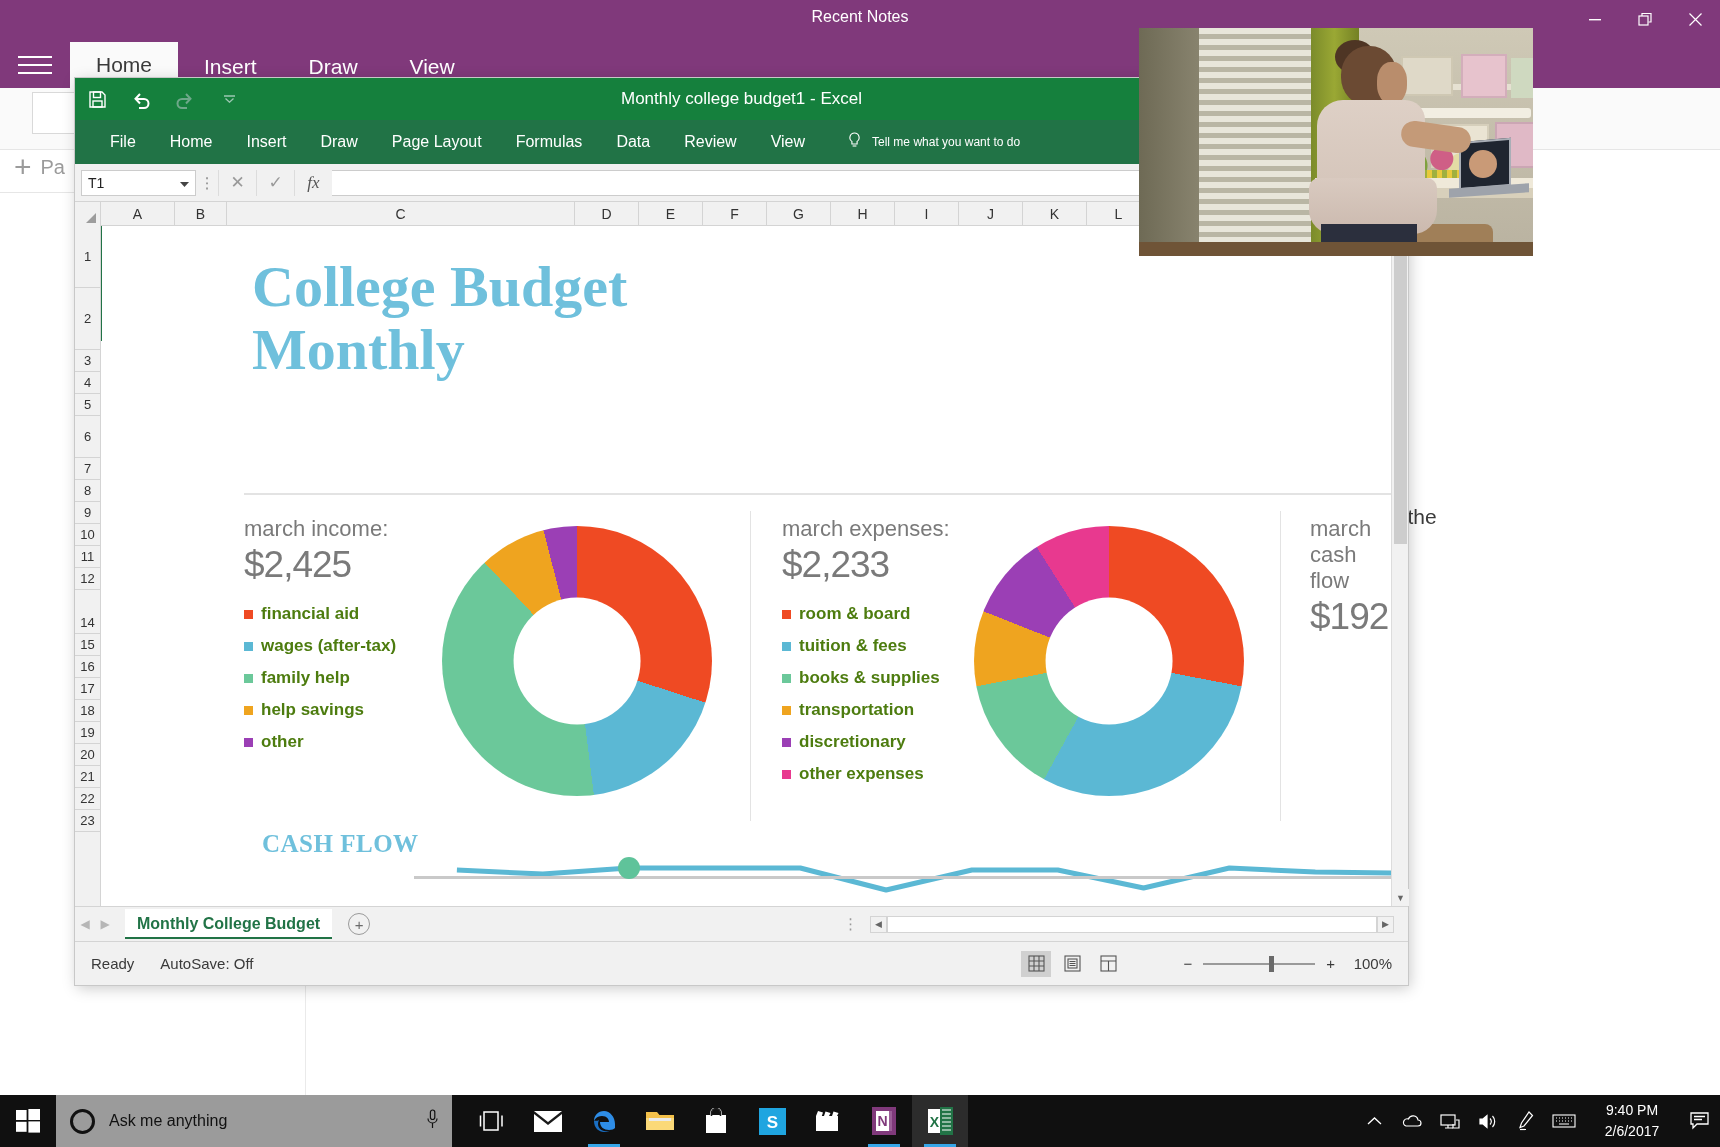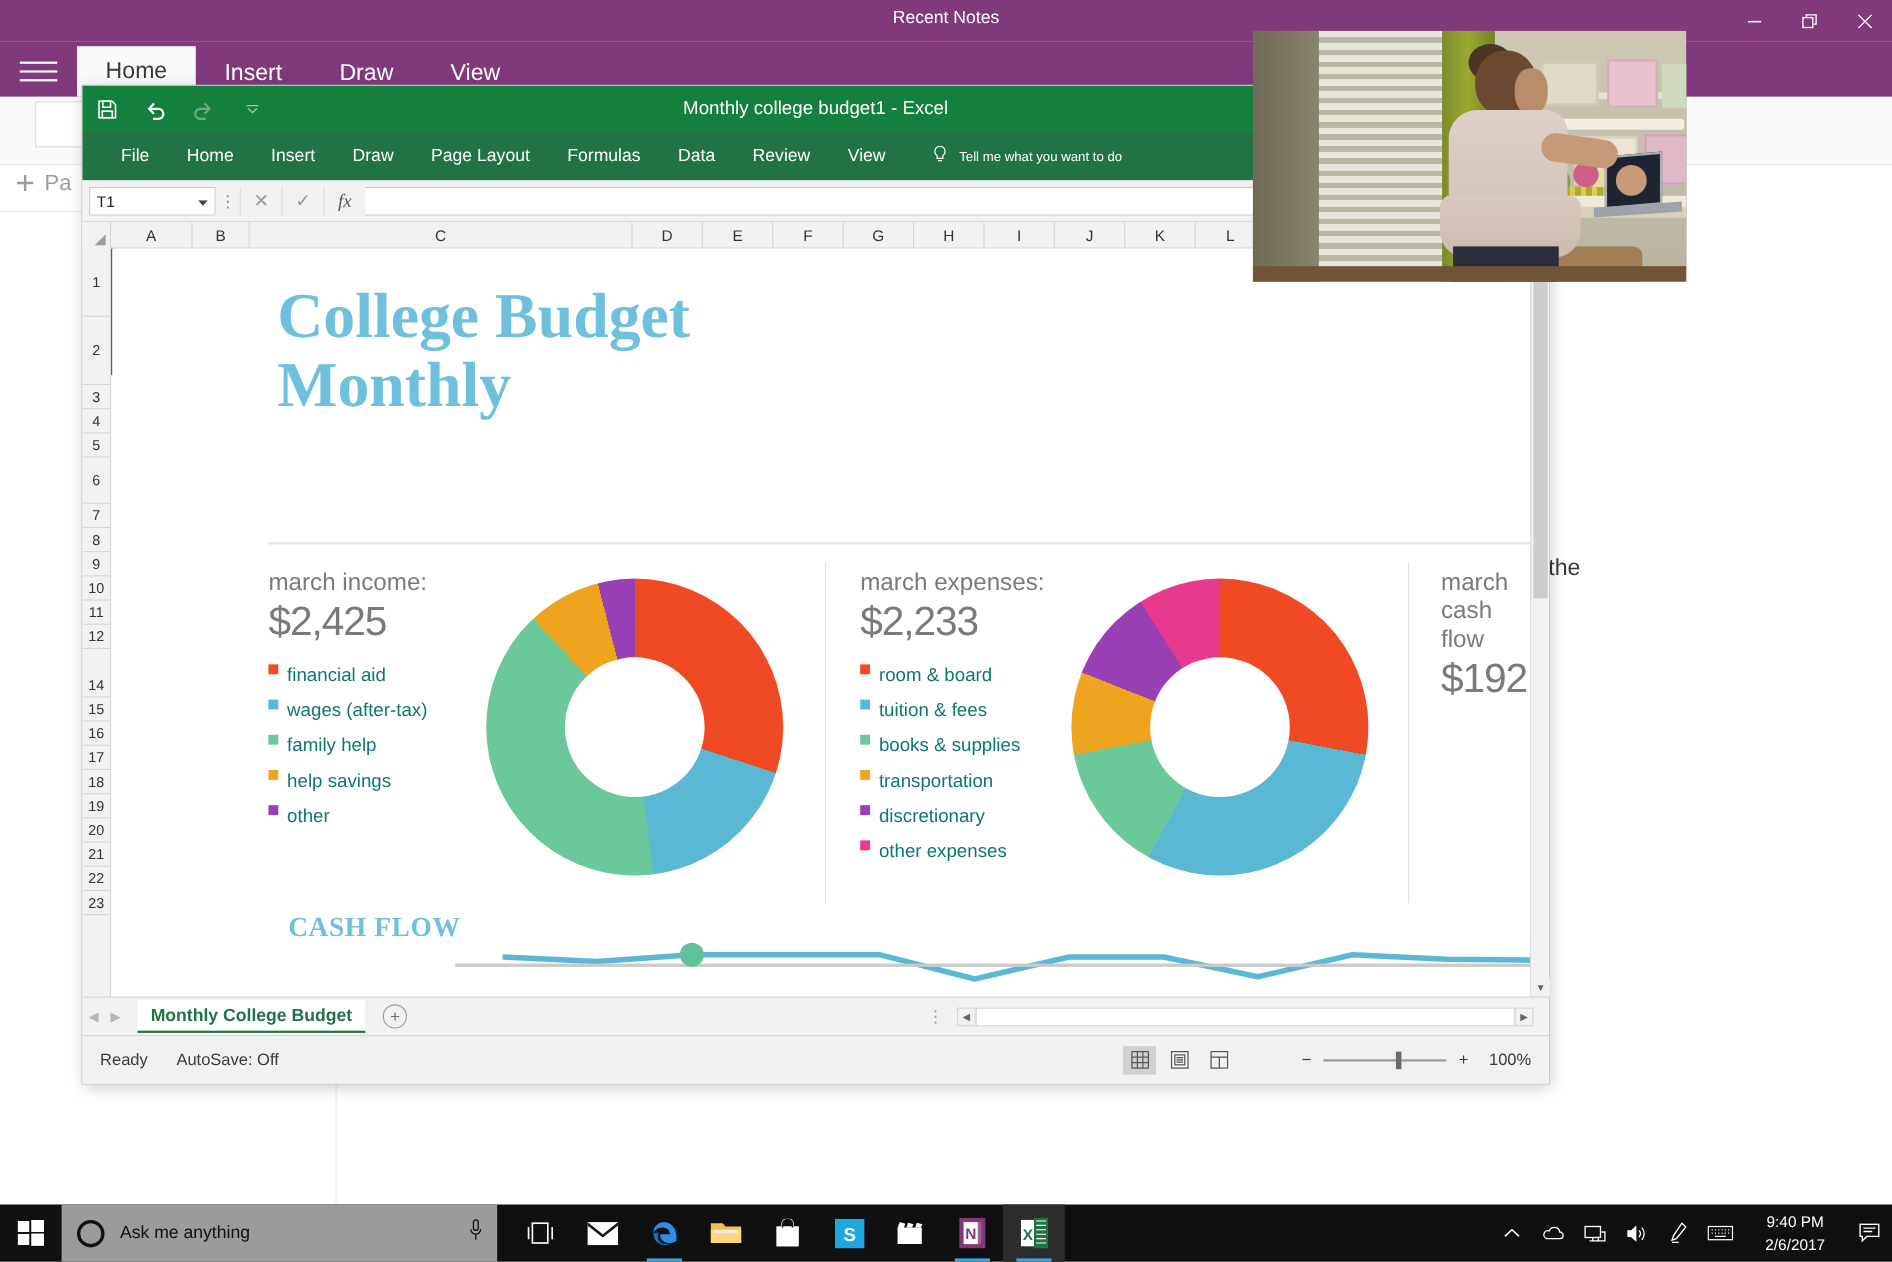--- a/index.html
+++ b/index.html
@@ -148,22 +148,22 @@
     font-family:"Liberation Serif", serif; font-weight:bold; font-size:58px;
     line-height:1.08; color:#6fc0dc; }
   #sheet-rule { position:absolute; left:142px; top:267px; width:1200px; height:2px;
     background:#e3e3e3; }
   .panel-div { position:absolute; top:285px; width:1px; height:310px; background:#e3e3e3; }
   #div1 { left:648px; } #div2 { left:1178px; }
   .panel { position:absolute; top:290px; }
   .p-label { font-size:22px; color:#7a7a7a; }
   .p-amount { font-size:37px; color:#7a7a7a; margin-top:2px; letter-spacing:-1px; }
   .legend { margin-top:18px; }
-  .legend li { list-style:none; display:flex; align-items:flex-start; gap:8px;
-    font-size:17px; color:#0f766e; margin-bottom:12px; }
+  .legend li { list-style:none; display:flex; align-items:center; gap:8px;
+    font-size:17px; color:#4d7c0f; margin-bottom:12px;font-weight:bold; }
   .swatch { width:9px; height:9px; display:inline-block; }
   .donut { position:absolute; border-radius:50%; }
   .donut .hole { position:absolute; left:50%; top:50%; transform:translate(-50%,-50%);
     width:47%; height:47%; background:#fff; border-radius:50%; }
   #cashflow-label { position:absolute; left:160px; top:604px;
     font-family:"Liberation Serif", serif; font-weight:bold; font-size:25px;
     color:#6fc0dc; letter-spacing:.5px;text-align:center; }
   #spark-wrap { position:absolute; left:312px; top:600px; width:1030px; height:75px; }
   #spark-base { position:absolute; left:0; top:50px; width:100%; height:3px;
     background:#c9c9c9; }

